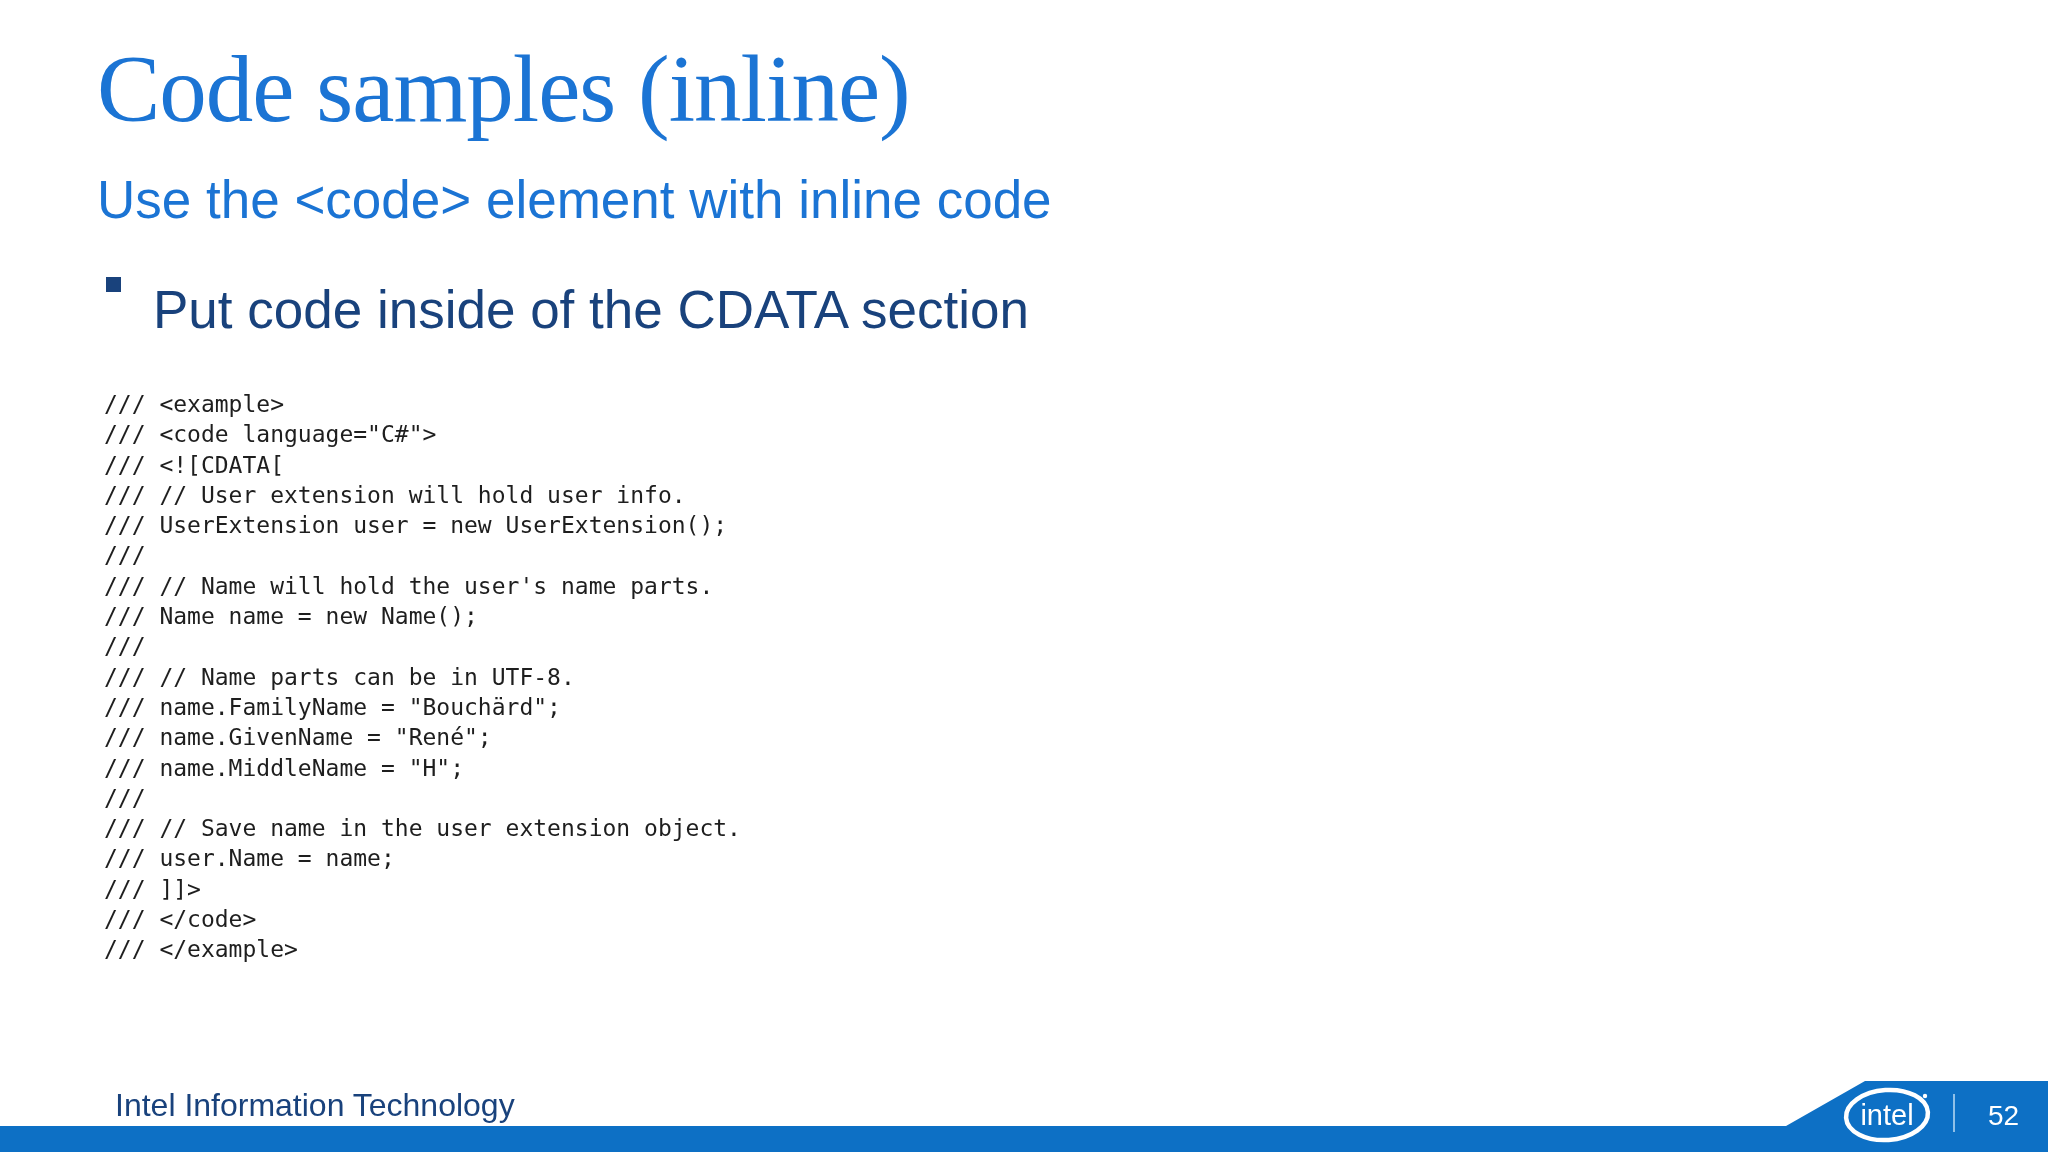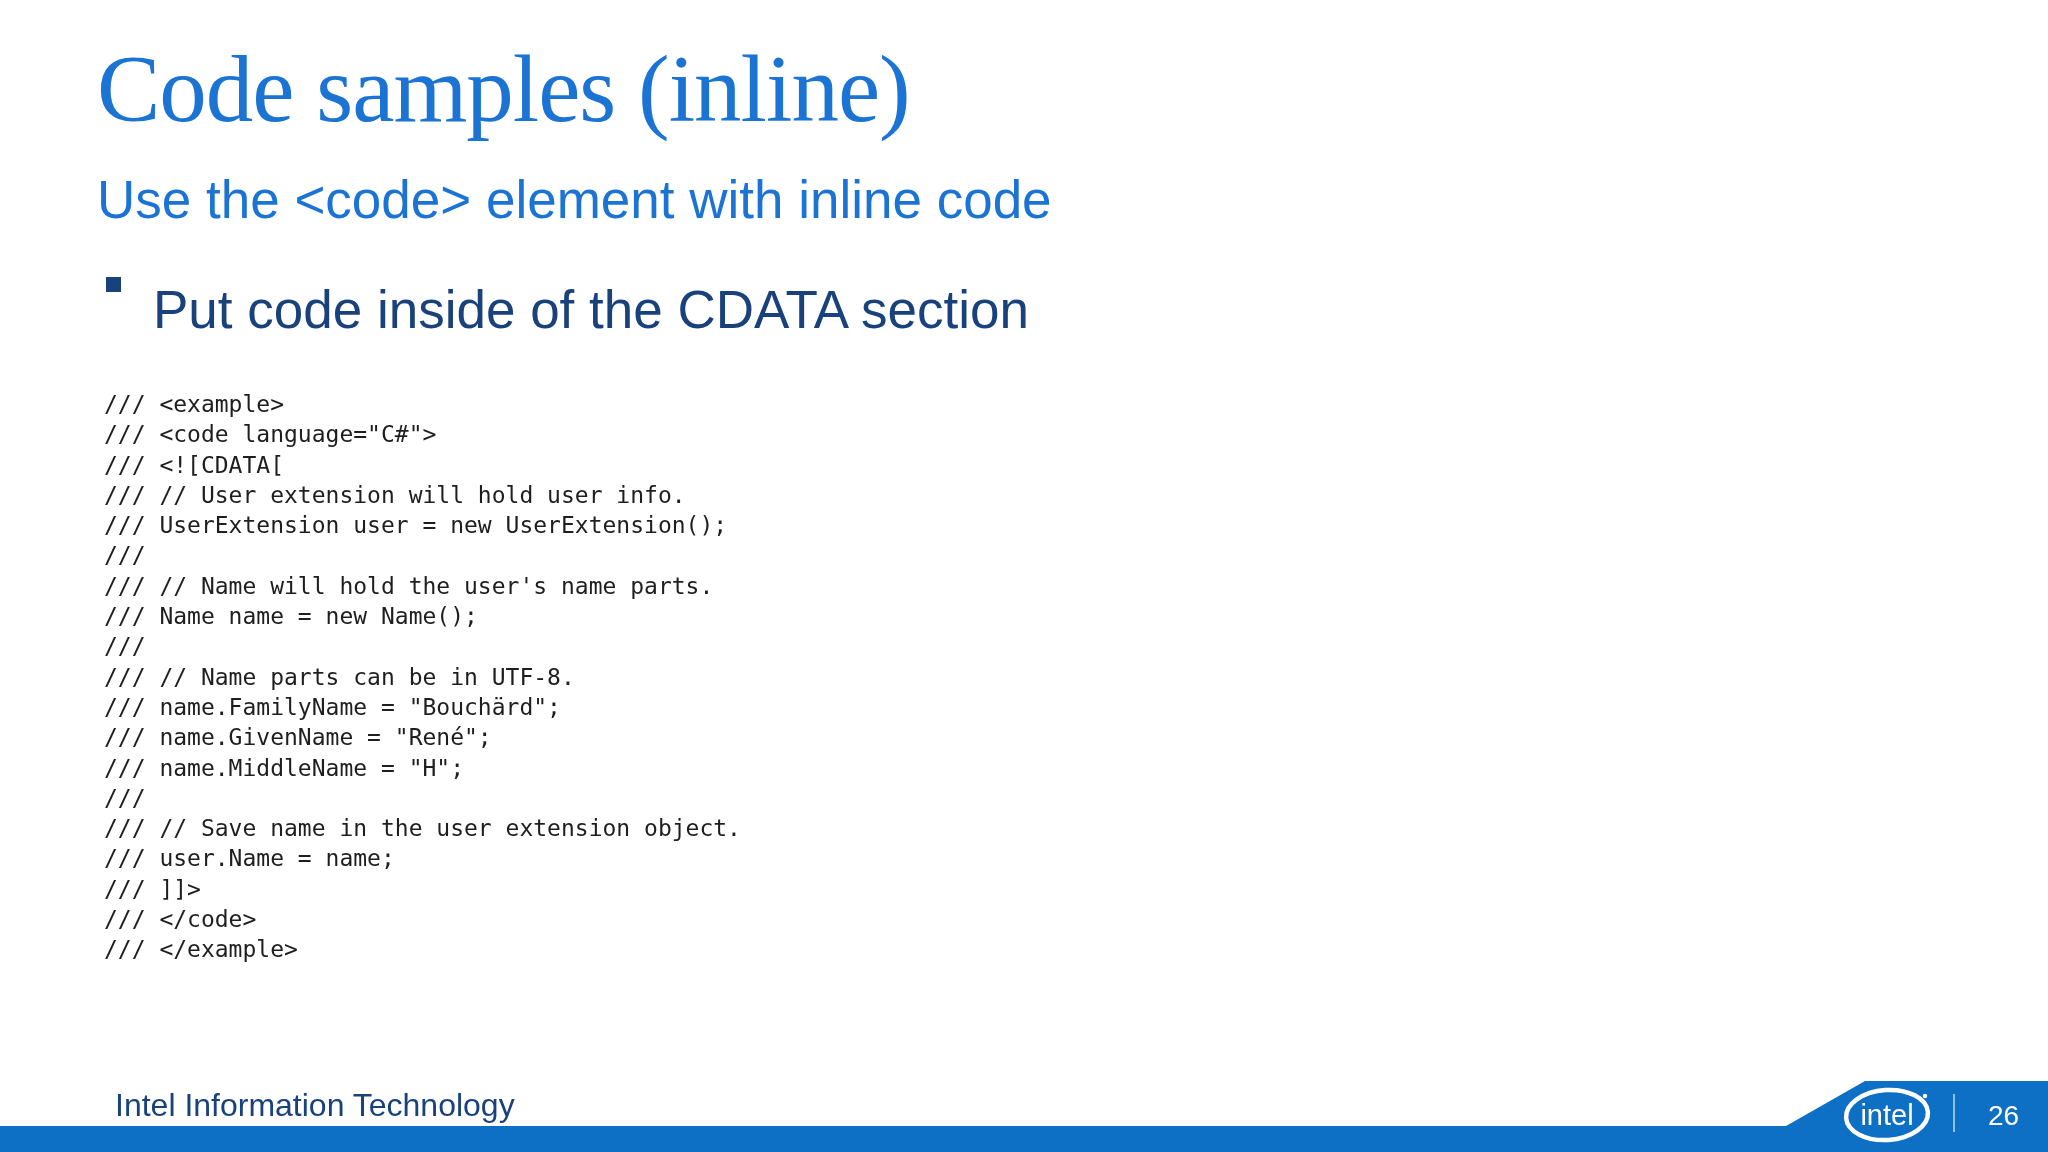--- a/index.html
+++ b/index.html
@@ -149,15 +149,15 @@
   <div class="logo-wrap">
     <svg width="92" height="58" viewBox="0 0 92 58" xmlns="http://www.w3.org/2000/svg">
       <ellipse cx="44" cy="29" rx="41" ry="25" fill="none" stroke="#ffffff" stroke-width="4.5" transform="rotate(-4 44 29)"></ellipse>
       <text x="44" y="39" text-anchor="middle" font-size="29" fill="#ffffff" font-family="Liberation Sans, sans-serif" font-weight="400">intel</text>
       <circle cx="82" cy="10" r="2.2" fill="#ffffff"></circle>
     </svg>
   </div>
 
   <div class="footer-separator"></div>
 
-  <div class="page-number">26</div>
+  <div class="page-number">52</div>
 
 </div>
 
 </body></html>

